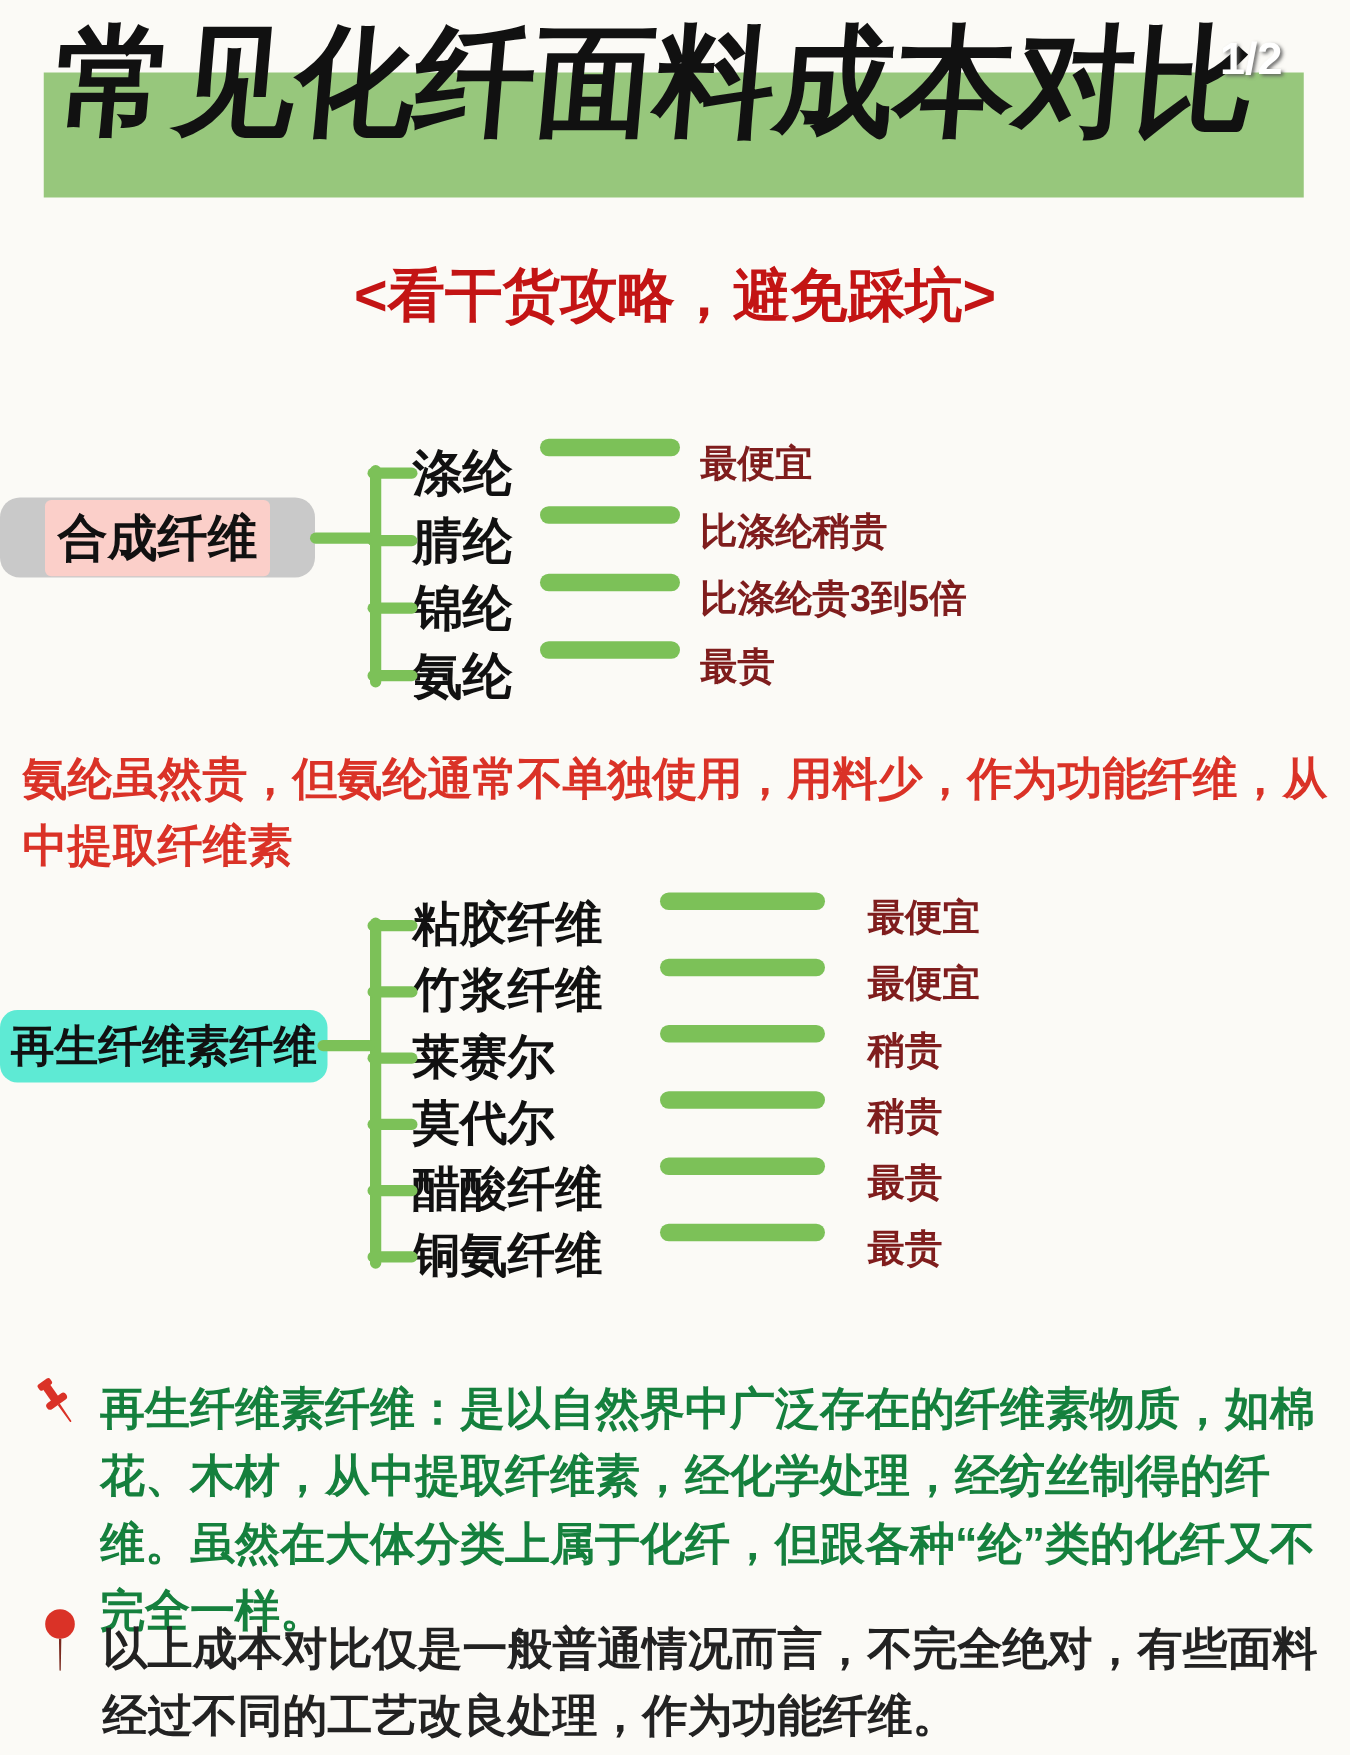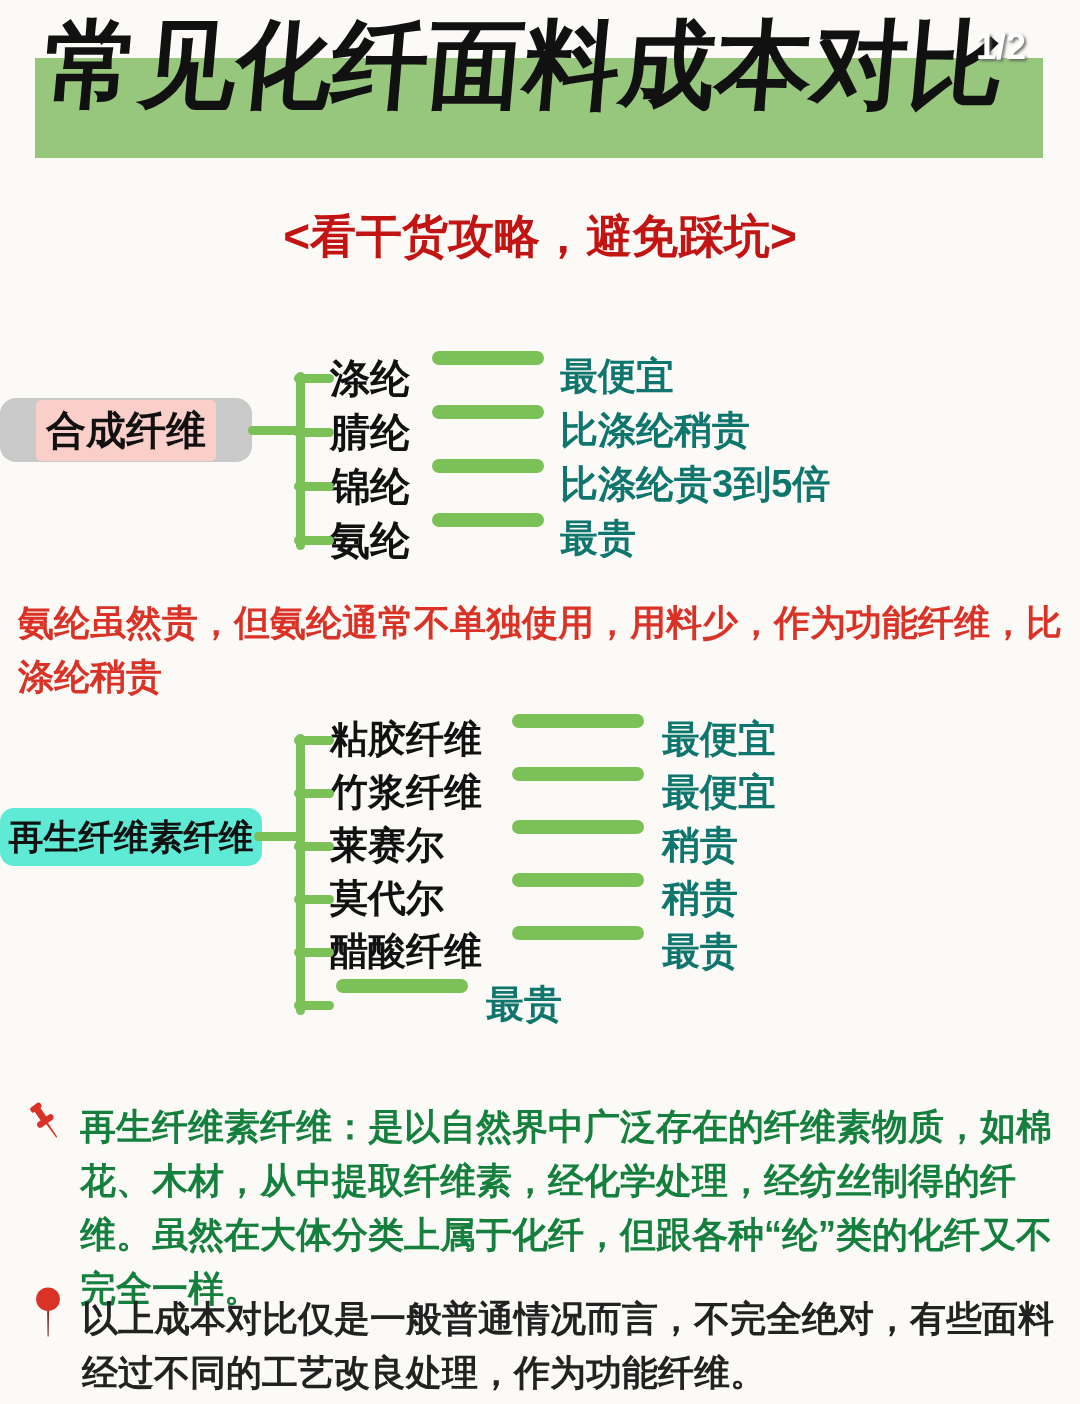--- a/index.html
+++ b/index.html
@@ -98,21 +98,21 @@
   
   .rows { position: absolute; left: 330px; z-index: 2; }
   .rows1 { top: 351px; }
   .rows2 { top: 714px; }
   .row {
     display: flex;
     align-items: flex-start;
     position: relative;
   }
   .rows1 .row { height: 54px; }
-  .rows2 .row { height: 53px; }
+  .rows2 .row { height: 53px; gap: 16px; }
   .stub {
     position: absolute;
     left: -36px; top: 50%;
     margin-top: -4.5px;
     width: 40px; height: 9px;
     background: #7cc158;
     border-radius: 5px;
   }
   .fiber-name {
     font-weight: 600;
@@ -123,23 +123,23 @@
   .rows2 .fiber-name { width: 176px; font-size: 38px; }
   .cost-bar {
     height: 14px;
     background: #7cc158;
     border-radius: 8px;
     flex: 0 0 auto;
   }
   .rows1 .cost-bar { width: 112px; margin: 0 16px 0 8px; }
   .rows2 .cost-bar { width: 132px; margin: 0 18px 0 6px; }
   .cost-text {
-    font-size: 38px;
+    font-size: 30px;
     font-weight: 600;
-    color: #0f766e;
+    color: #7f1d1d;
     white-space: nowrap;
   }
 
   
   .note {
     position: absolute;
     line-height: 1.5;
     font-weight: 600;
   }
   .note1 {
@@ -200,21 +200,21 @@
       <span class="cost-text">比涤纶贵3到5倍</span>
     </div>
     <div class="row">
       <span class="stub"></span>
       <span class="fiber-name">氨纶</span>
       <span class="cost-bar"></span>
       <span class="cost-text">最贵</span>
     </div>
   </div>
 
-  <div class="note note1">氨纶虽然贵，但氨纶通常不单独使用，用料少，作为功能纤维，比涤纶稍贵</div>
+  <div class="note note1">氨纶虽然贵，但氨纶通常不单独使用，用料少，作为功能纤维，从中提取纤维素</div>
 
   <div class="label-box label2">
     <span>再生纤维素纤维</span>
   </div>
   <div class="branch spine2"></div>
   <div class="branch conn2"></div>
 
   <div class="rows rows2">
     <div class="row">
       <span class="stub"></span>
@@ -241,20 +241,21 @@
       <span class="cost-text">稍贵</span>
     </div>
     <div class="row">
       <span class="stub"></span>
       <span class="fiber-name">醋酸纤维</span>
       <span class="cost-bar"></span>
       <span class="cost-text">最贵</span>
     </div>
     <div class="row">
       <span class="stub"></span>
+      <span class="fiber-name">铜氨纤维</span>
       <span class="cost-bar"></span>
       <span class="cost-text">最贵</span>
     </div>
   </div>
 
   <div class="pin pin1">
     <svg width="42" height="48" viewBox="0 0 24 28" aria-hidden="true">
       <g fill="#da3227" transform="rotate(-35 12 12)">
         <rect x="8.5" y="1" width="7" height="3.4" rx="1.2"></rect>
         <rect x="10" y="4" width="4" height="7"></rect>

